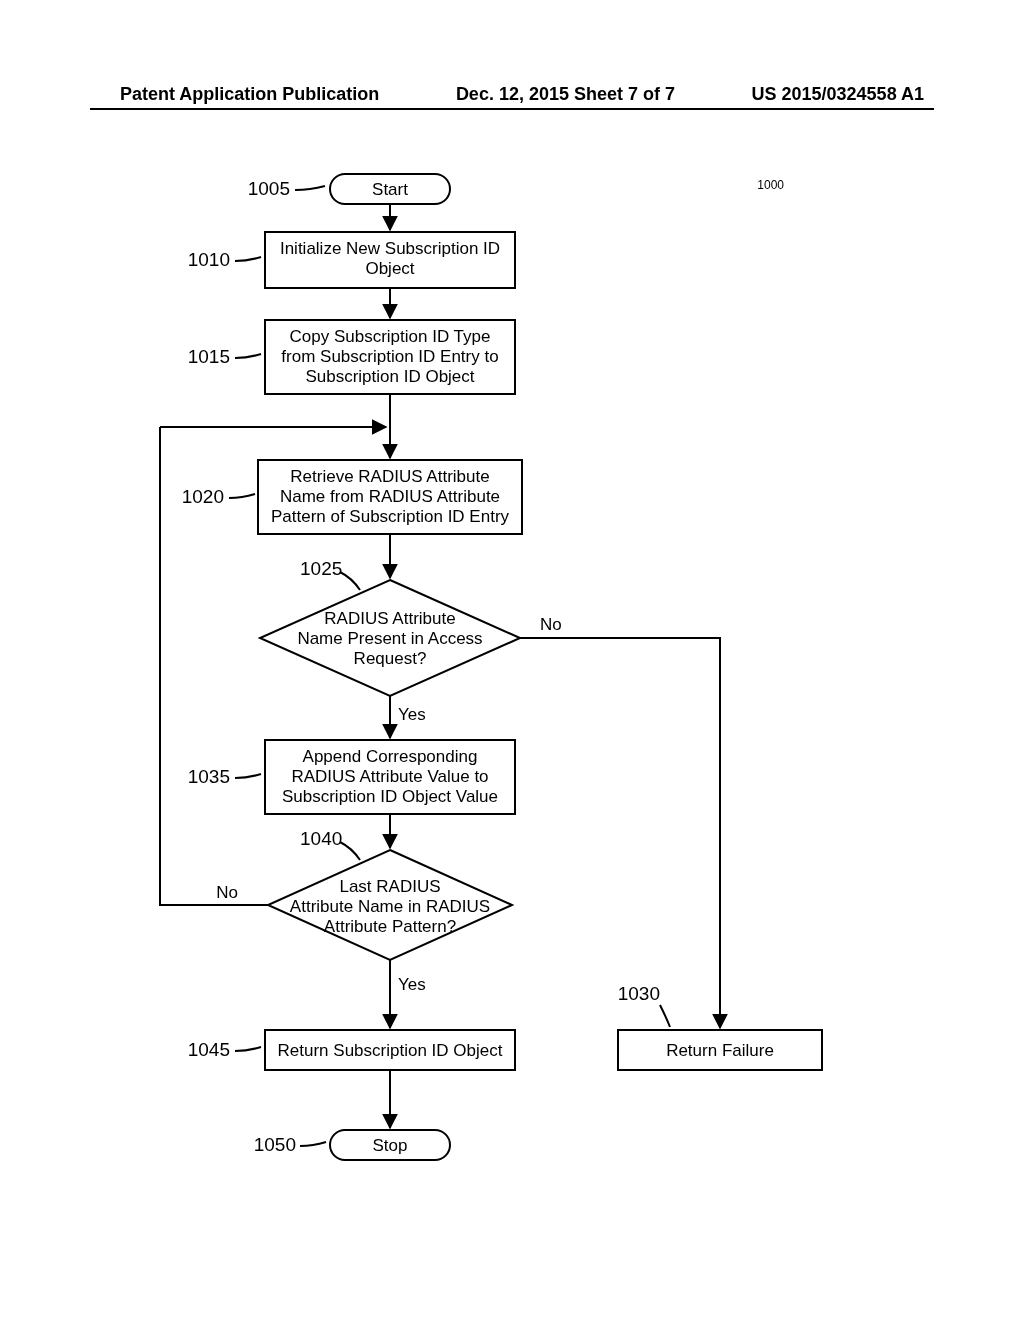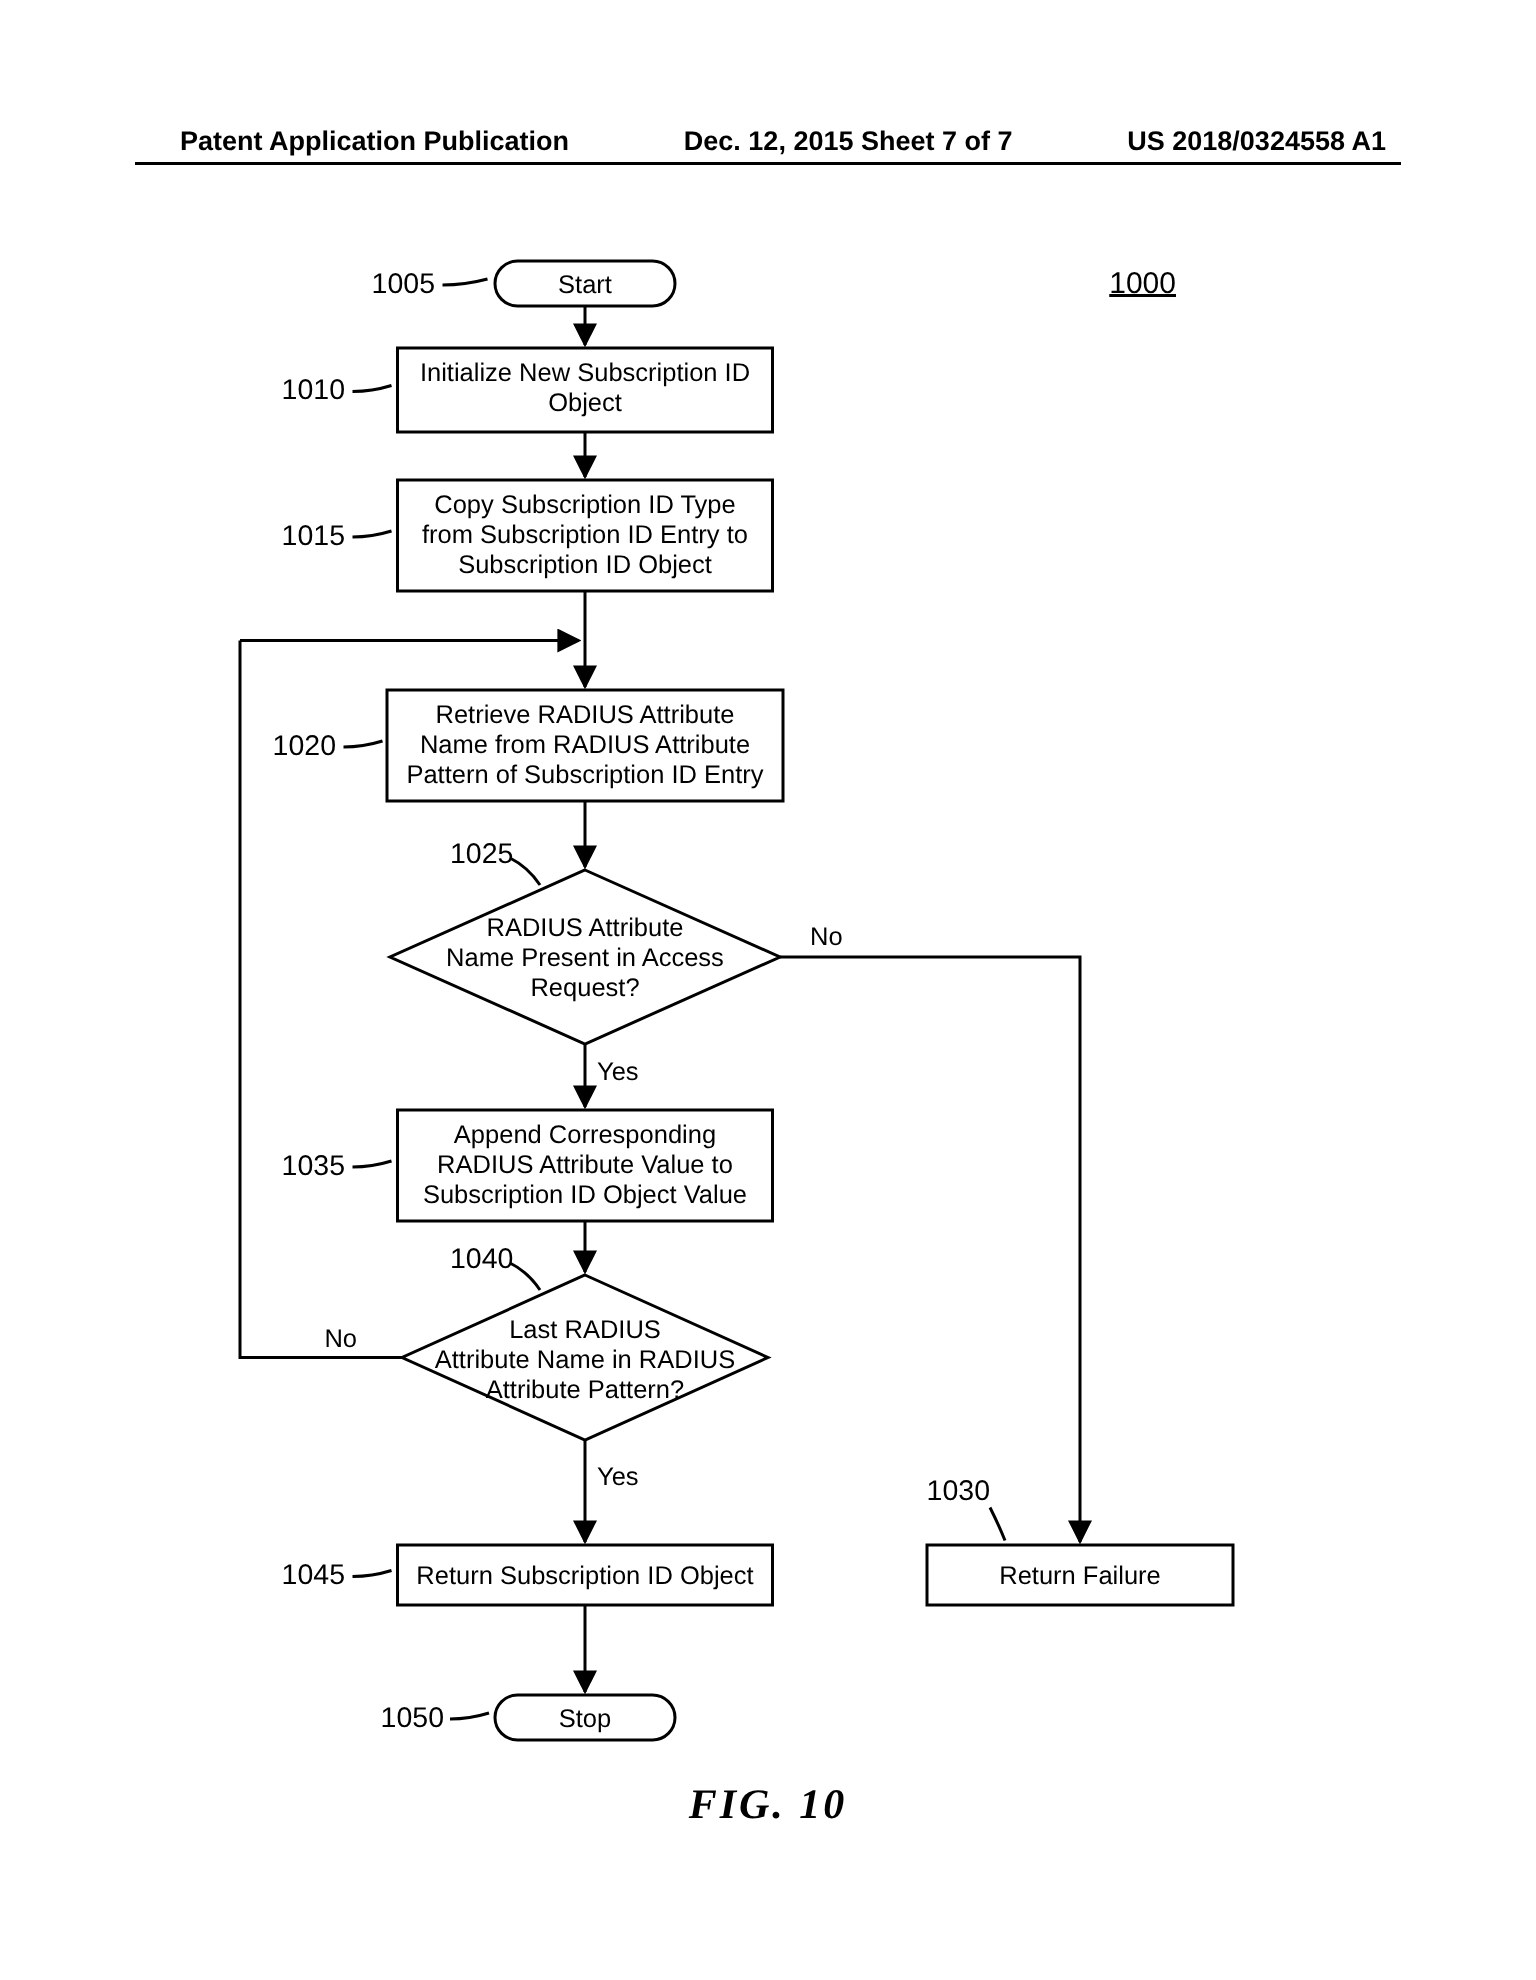--- a/index.html
+++ b/index.html
@@ -32,22 +32,21 @@
     position: absolute;
     top: 108px;
     left: 90px;
     width: 844px;
     border-top: 2px solid #000;
   }
   .ref-num {
     position: absolute;
     top: 178px;
     right: 240px;
-    font-size: 20px;
-    text-decoration: underline;
+    font-size: 12px;
   }
   .fig-label {
     position: absolute;
     bottom: 100px;
     left: 0;
     width: 1024px;
     text-align: center;
     font-size: 28px;
     font-weight: bold;
     font-style: italic;
@@ -72,21 +71,21 @@
   }
 </style>
 </head>
 <body>
 
 <div class="page">
 
   <div class="header">
     <span>Patent Application Publication</span>
     <span>Dec. 12, 2015  Sheet 7 of 7</span>
-    <span>US 2018/0324558 A1</span>
+    <span>US 2015/0324558 A1</span>
   </div>
   <div class="header-rule"></div>
 
   <div class="ref-num">1000</div>
 
   <svg width="1024" height="1320">
     <defs>
       <marker id="arrow" viewBox="0 0 10 10" refX="9" refY="5" markerWidth="8" markerHeight="8" orient="auto-start-reverse">
         <path d="M 0 0 L 10 5 L 0 10 z" fill="#000"></path>
       </marker>
@@ -187,14 +186,13 @@
     </g>
 
     <g>
       <rect x="330" y="1130" rx="15" ry="15" width="120" height="30" fill="none" stroke="#000" stroke-width="2"></rect>
       <text class="box-text" x="390" y="1151" text-anchor="middle">Stop</text>
       <text class="label-text" x="296" y="1151" text-anchor="end">1050</text>
       <path d="M 300 1146 q 13 0 26 -4" fill="none" stroke="#000" stroke-width="2"></path>
     </g>
   </svg>
 
-  <div class="fig-label">FIG.   10</div>
 </div>
 
 </body></html>

